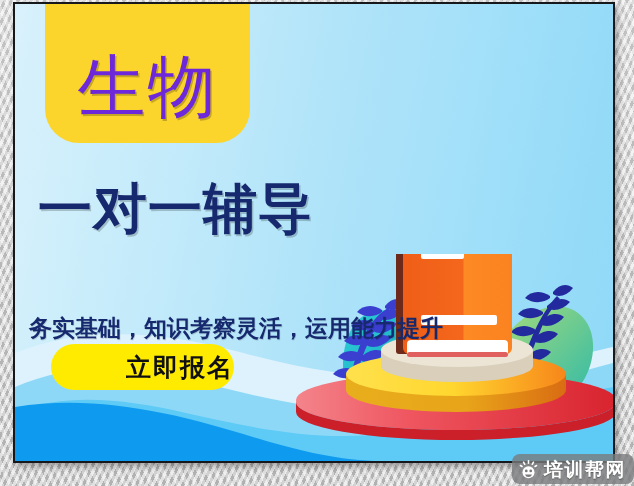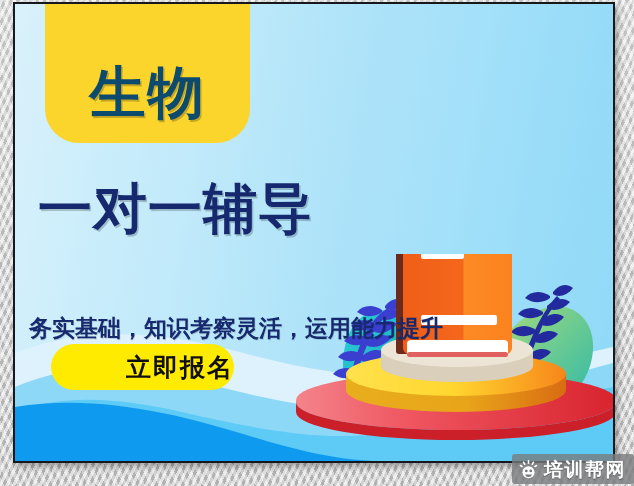--- a/index.html
+++ b/index.html
@@ -60,23 +60,23 @@
     background: #fcd52c;
     border-radius: 0 0 34px 34px;
     display: flex;
     align-items: flex-end;
     justify-content: center;
     padding-bottom: 22px;
     box-sizing: border-box;
   }
   #subject-badge-label {
     font-family: "DejaVu Sans", "Liberation Sans", sans-serif;
-    font-size: 56px;
-    font-weight: 700;
-    color: #0c4a6e;
+    font-size: 68px;
+    font-weight: 400;
+    color: #6d28d9;
     letter-spacing: 2px;
     line-height: 1;
     text-shadow: 1.5px 1.5px 0 rgba(0,0,0,.22);
   }
 
   
   #headline {
     position: absolute;
     left: 23px;
     top: 178px;
@@ -147,21 +147,21 @@
   #watermark {
     position: absolute;
     right: 0px;
     bottom: 2px;
     height: 30px;
     display: flex;
     align-items: center;
     gap: 6px;
     padding: 0 8px 0 7px;
     background: rgba(120,122,124,.80);
-    border-radius: 3px;
+    border-radius: 8px;
   }
   #watermark-logo { width: 19px; height: 19px; display: block; }
   #watermark-text {
     font-family: "DejaVu Sans", "Liberation Sans", sans-serif;
     font-size: 19px;
     font-weight: 700;
     color: #ffffff;
     letter-spacing: 1.5px;
     line-height: 1;
     text-shadow: 0 1px 1px rgba(0,0,0,.35);

